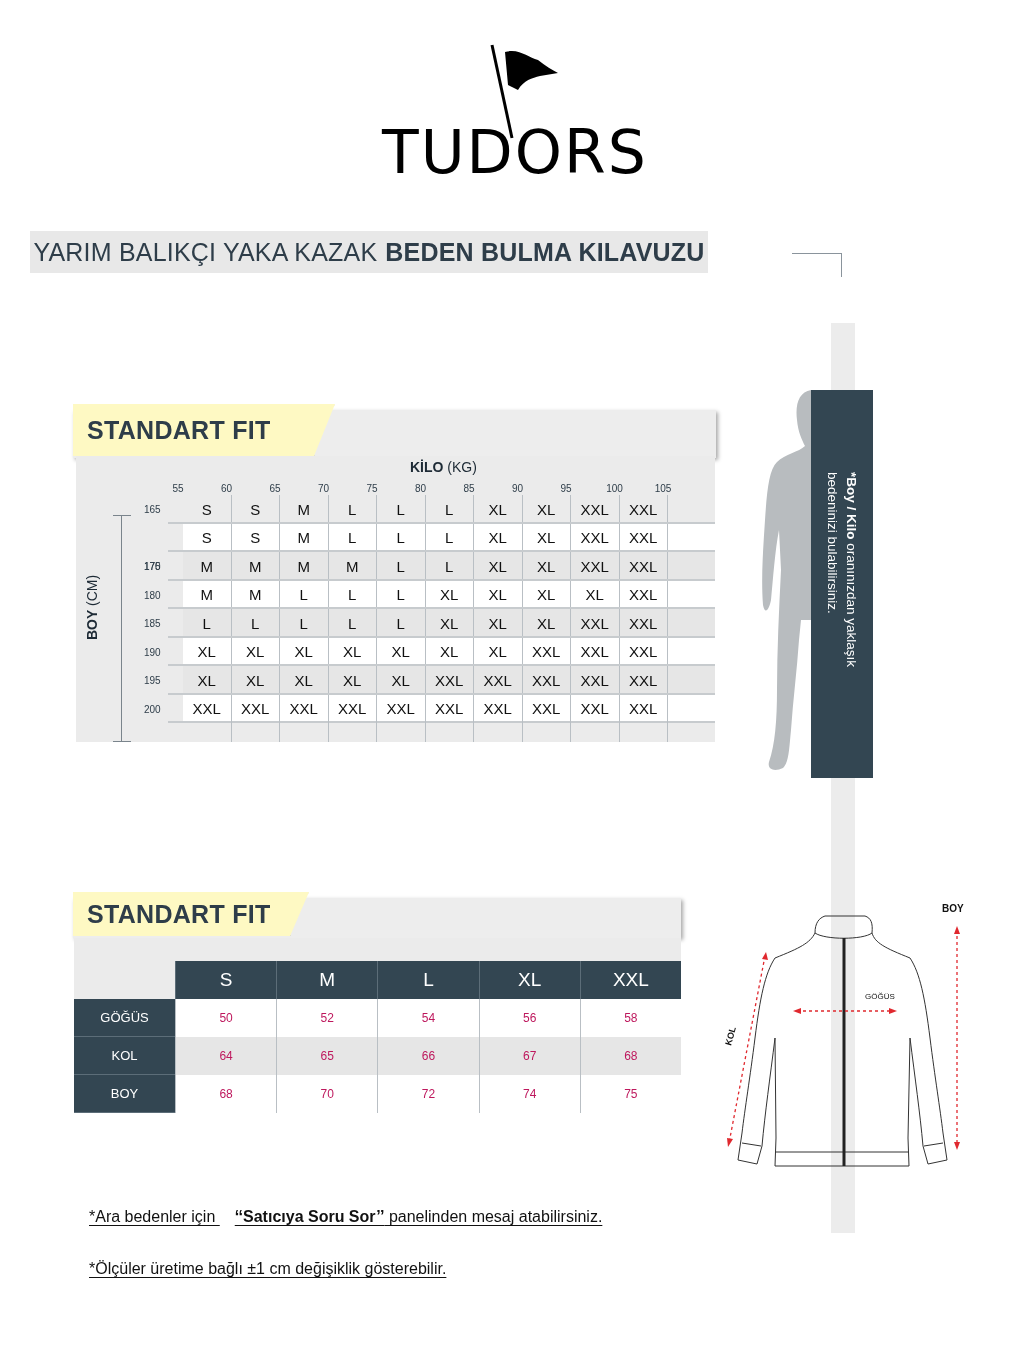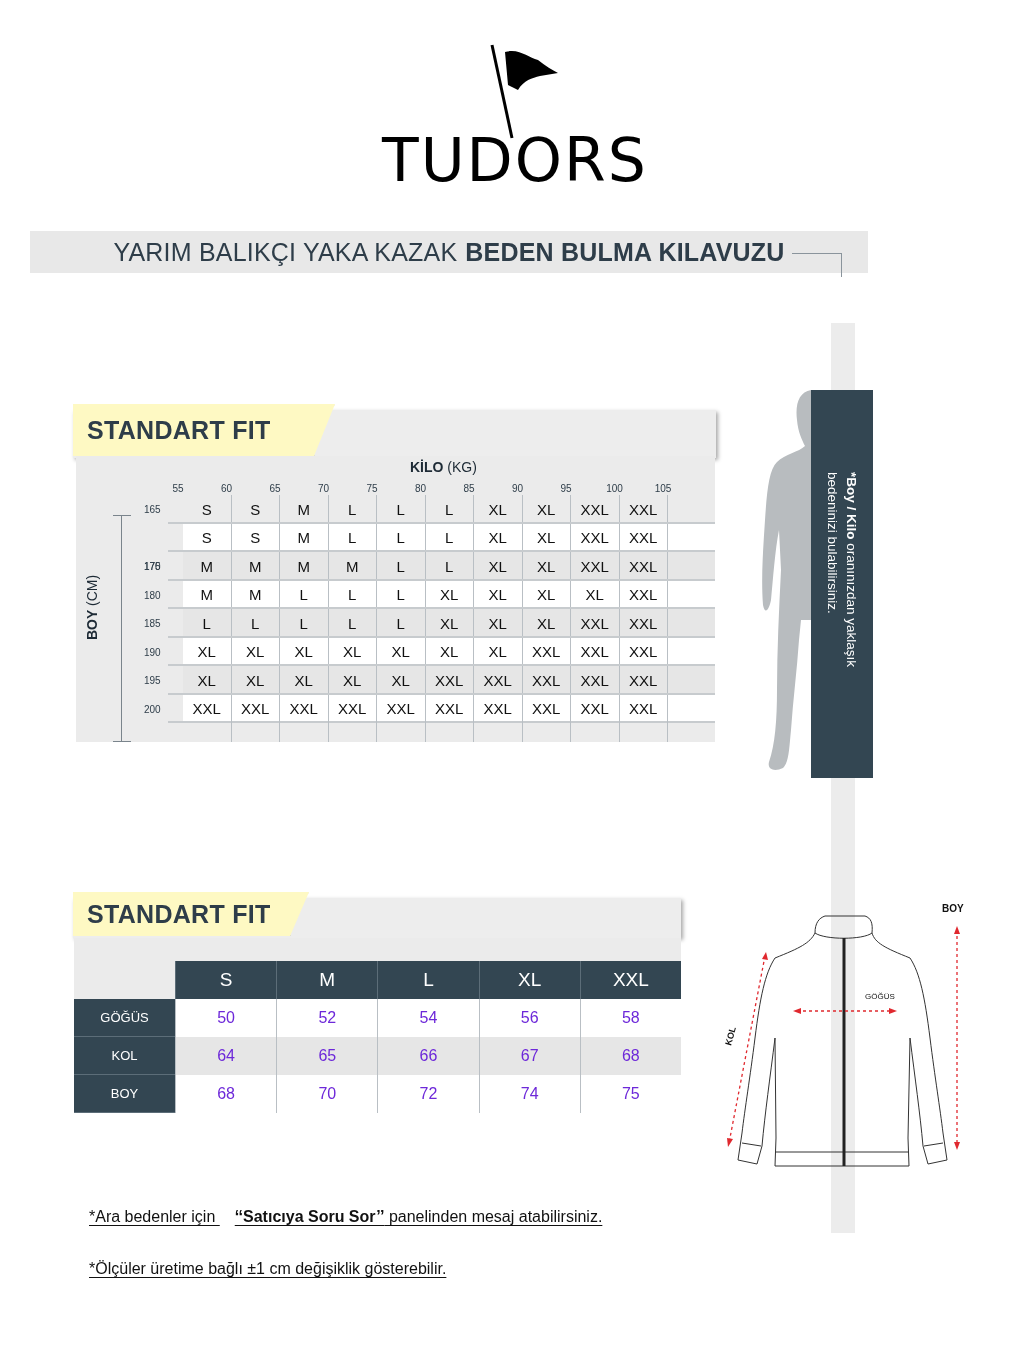--- a/index.html
+++ b/index.html
@@ -8,27 +8,27 @@
     font-family: "Liberation Sans", "DejaVu Sans", sans-serif;
     color: #2b3a46; position: relative; overflow: hidden;
   }
   .abs { position: absolute; }
 
   
   .logo { left: 380px; top: 40px; width: 260px; height: 115px; }
   .logo-text {
     position: absolute; left: 2px; top: 82px;
     font-size: 60px; font-weight: 400; letter-spacing: 2px; color: #000;
-    font-family: "DejaVu Sans", sans-serif; line-height: 1; margin-top: 8px;
+    font-family: "DejaVu Sans", sans-serif; line-height: 1;
   }
   .logo svg { position: absolute; left: 100px; top: 0; }
 
   
   .title-banner {
-    left: 30px; top: 231px; width: 838px; height: 42px; background: #e8e8e8;
+    left: 30px; top: 231px; width: 678px; height: 42px; background: #e8e8e8;
     display: flex; align-items: center; justify-content: center;
     font-size: 25px; color: #2e3d49; letter-spacing: 0.2px;
   }
   .title-banner b { font-weight: 700; margin-left: 8px; }
   .title-connector {
     left: 792px; top: 253px; width: 50px; height: 24px;
     border-top: 1px solid #8a949c; border-right: 1px solid #8a949c;
   }
 
   
@@ -103,21 +103,21 @@
   .bd-row .lbl {
     width: 101px; background: #334652; color: #fff; font-size: 13px;
     display: flex; align-items: center; justify-content: center; border-bottom: 1px solid #5c6d78;
   }
   .bd-row .lbl.empty { background: #ebebeb; border-bottom: none; }
   .bd-row .hd {
     width: 101.2px; background: #334652; color: #fff; font-size: 19px;
     display: flex; align-items: center; justify-content: center; border-left: 1px solid #5c6d78;
   }
   .bd-row .val {
-    width: 101.2px; font-size: 16px; color: #6d28d9;
+    width: 101.2px; font-size: 12px; color: #be185d;
     display: flex; align-items: center; justify-content: center; border-left: 1px solid #b9bfc4;
   }
   .bd-row.alt .val { background: #e6e6e6; }
 
   
   .jacket { left: 715px; top: 898px; width: 255px; height: 280px; }
 
   
   .note { left: 89px; font-size: 16px; color: #111; text-decoration: underline; text-underline-offset: 3px; }
   .note b { font-weight: 700; margin-left: 15px; }

